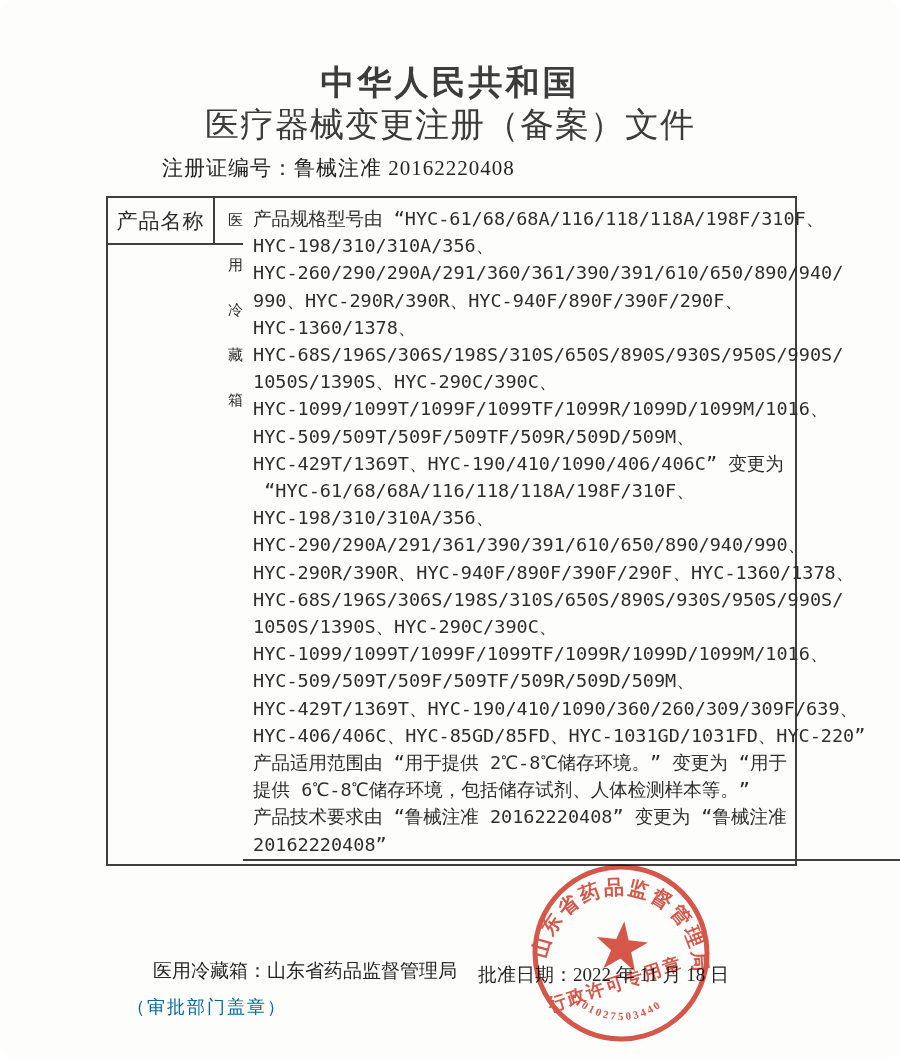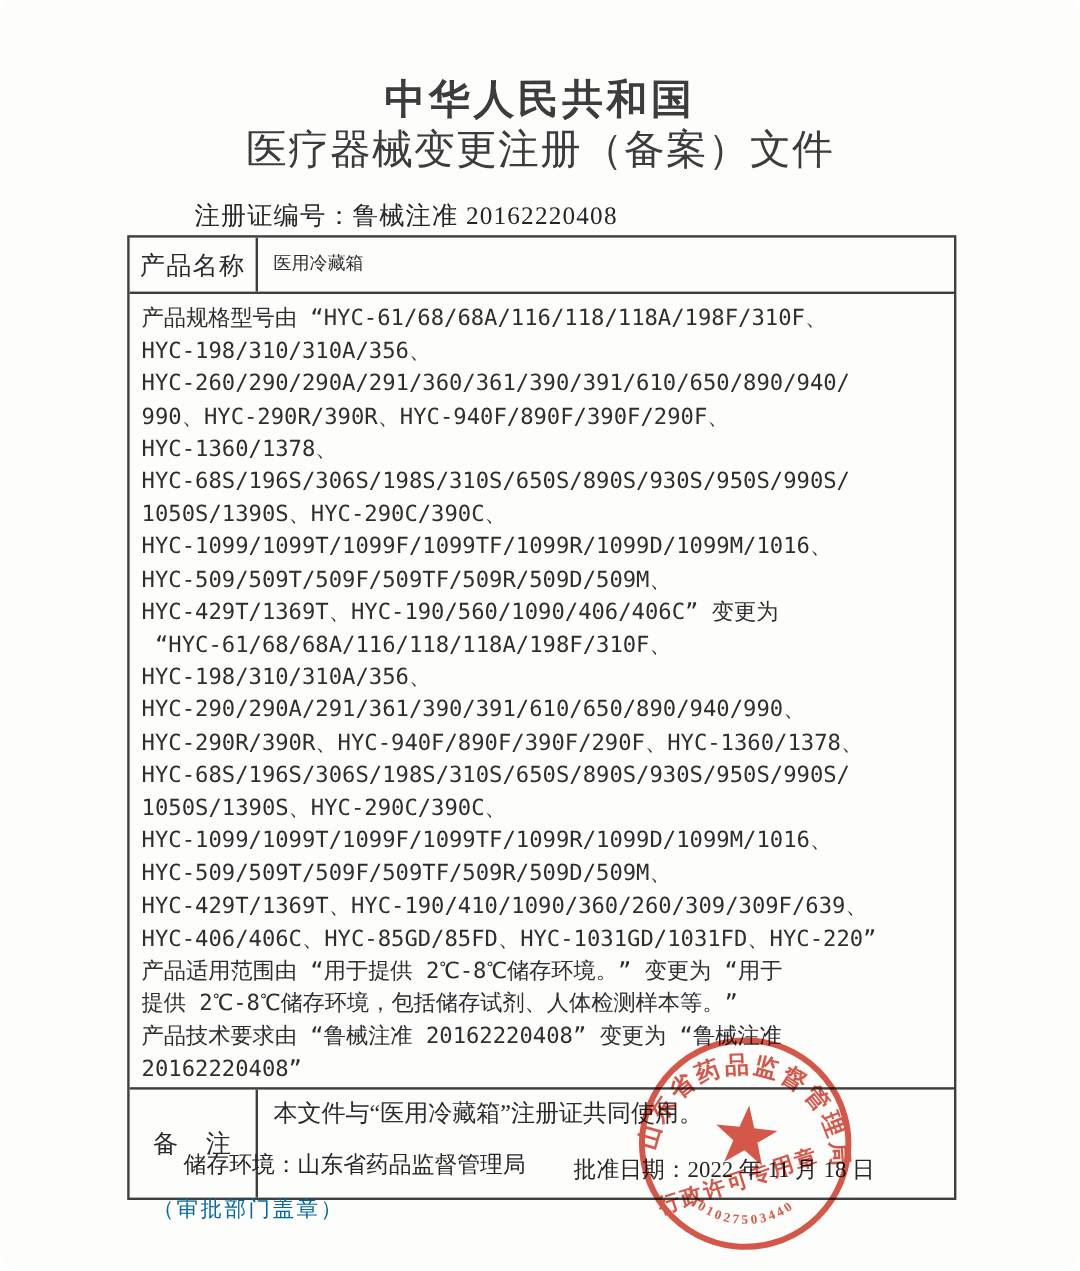--- a/index.html
+++ b/index.html
@@ -14,27 +14,27 @@
     position:absolute; top:60px; left:0; width:900px;
     text-align:center; font-family:"Liberation Sans", sans-serif;
     font-weight:700; font-size:34px; color:#3c3c3c; letter-spacing:3px;
   }
   .title2{
     position:absolute; top:102px; left:0; width:900px;
     text-align:center; font-family:"Liberation Sans", sans-serif;
     font-weight:400; font-size:34px; color:#3c3c3c; letter-spacing:1px;
   }
   .regline{
-    position:absolute; top:166px; left:162px;
+    position:absolute; top:154px; left:162px;
     font-size:21px; color:#252525; letter-spacing:1px;
   }
   .doc-table{
-    position:absolute; left:106px; top:196px; width:691px; height:804px;
+    position:absolute; left:106px; top:196px; width:691px; height:670px;
     border:2px solid #3f3f3f; box-sizing:border-box;
-    display:flex; flex-direction:column;
+    display:flex; flex-direction:row;
   }
   .t-row{display:flex; border-bottom:2px solid #3f3f3f;}
   .t-row:last-child{border-bottom:none;}
   .t-label{
     width:105px; flex:0 0 105px; border-right:2px solid #3f3f3f;
     display:flex; align-items:center; justify-content:center;
     font-size:21px; color:#2b2b2b; letter-spacing:1px; text-align:center;
   }
   .t-content{flex:1; min-width:0;}
   .row-name{height:45px; flex:0 0 45px;}
@@ -81,45 +81,45 @@
       <div class="t-content">
           <div class="cline">产品规格型号由 “HYC-61/68/68A/116/118/118A/198F/310F、</div>
           <div class="cline">HYC-198/310/310A/356、</div>
           <div class="cline">HYC-260/290/290A/291/360/361/390/391/610/650/890/940/</div>
           <div class="cline">990、HYC-290R/390R、HYC-940F/890F/390F/290F、</div>
           <div class="cline">HYC-1360/1378、</div>
           <div class="cline">HYC-68S/196S/306S/198S/310S/650S/890S/930S/950S/990S/</div>
           <div class="cline">1050S/1390S、HYC-290C/390C、</div>
           <div class="cline">HYC-1099/1099T/1099F/1099TF/1099R/1099D/1099M/1016、</div>
           <div class="cline">HYC-509/509T/509F/509TF/509R/509D/509M、</div>
-          <div class="cline">HYC-429T/1369T、HYC-190/560/1090/406/406C” 变更为</div>
+          <div class="cline">HYC-429T/1369T、HYC-190/410/1090/406/406C” 变更为</div>
           <div class="cline"> “HYC-61/68/68A/116/118/118A/198F/310F、</div>
           <div class="cline">HYC-198/310/310A/356、</div>
           <div class="cline">HYC-290/290A/291/361/390/391/610/650/890/940/990、</div>
           <div class="cline">HYC-290R/390R、HYC-940F/890F/390F/290F、HYC-1360/1378、</div>
           <div class="cline">HYC-68S/196S/306S/198S/310S/650S/890S/930S/950S/990S/</div>
           <div class="cline">1050S/1390S、HYC-290C/390C、</div>
           <div class="cline">HYC-1099/1099T/1099F/1099TF/1099R/1099D/1099M/1016、</div>
           <div class="cline">HYC-509/509T/509F/509TF/509R/509D/509M、</div>
           <div class="cline">HYC-429T/1369T、HYC-190/410/1090/360/260/309/309F/639、</div>
           <div class="cline">HYC-406/406C、HYC-85GD/85FD、HYC-1031GD/1031FD、HYC-220”</div>
           <div class="cline">产品适用范围由 “用于提供 2℃-8℃储存环境。” 变更为 “用于</div>
-          <div class="cline">提供 2℃-8℃储存环境，包括储存试剂、人体检测样本等。”</div>
+          <div class="cline">提供 6℃-8℃储存环境，包括储存试剂、人体检测样本等。”</div>
           <div class="cline">产品技术要求由 “鲁械注准 20162220408” 变更为 “鲁械注准</div>
           <div class="cline">20162220408”</div>
         </div>
     </div>
     <div class="t-row row-note">
       <div class="t-label">备　注</div>
       <div class="t-content">本文件与“医用冷藏箱”注册证共同使用。</div>
     </div>
   </div>
 
   <div class="footer-line">
-    <span class="approval-dept"><span>储存环境：</span><span>山东省药品监督管理局</span></span>
+    <span class="approval-dept"><span>医用冷藏箱：</span><span>山东省药品监督管理局</span></span>
     <span class="approval-date"><span>批准日期：</span><span>2022 年 11 月 18 日</span></span>
   </div>
 
   <div class="seal-note">（审批部门盖章）</div>
 
   <div class="stamp">
     <svg width="188" height="188" viewBox="0 0 188 188">
       <defs>
         <path id="arcTop" d="M 22,126 A 74,74 0 1 1 166,126" fill="none"></path>
         <path id="arcBot" d="M 30,116 A 68,68 0 0 0 158,116" fill="none"></path>

